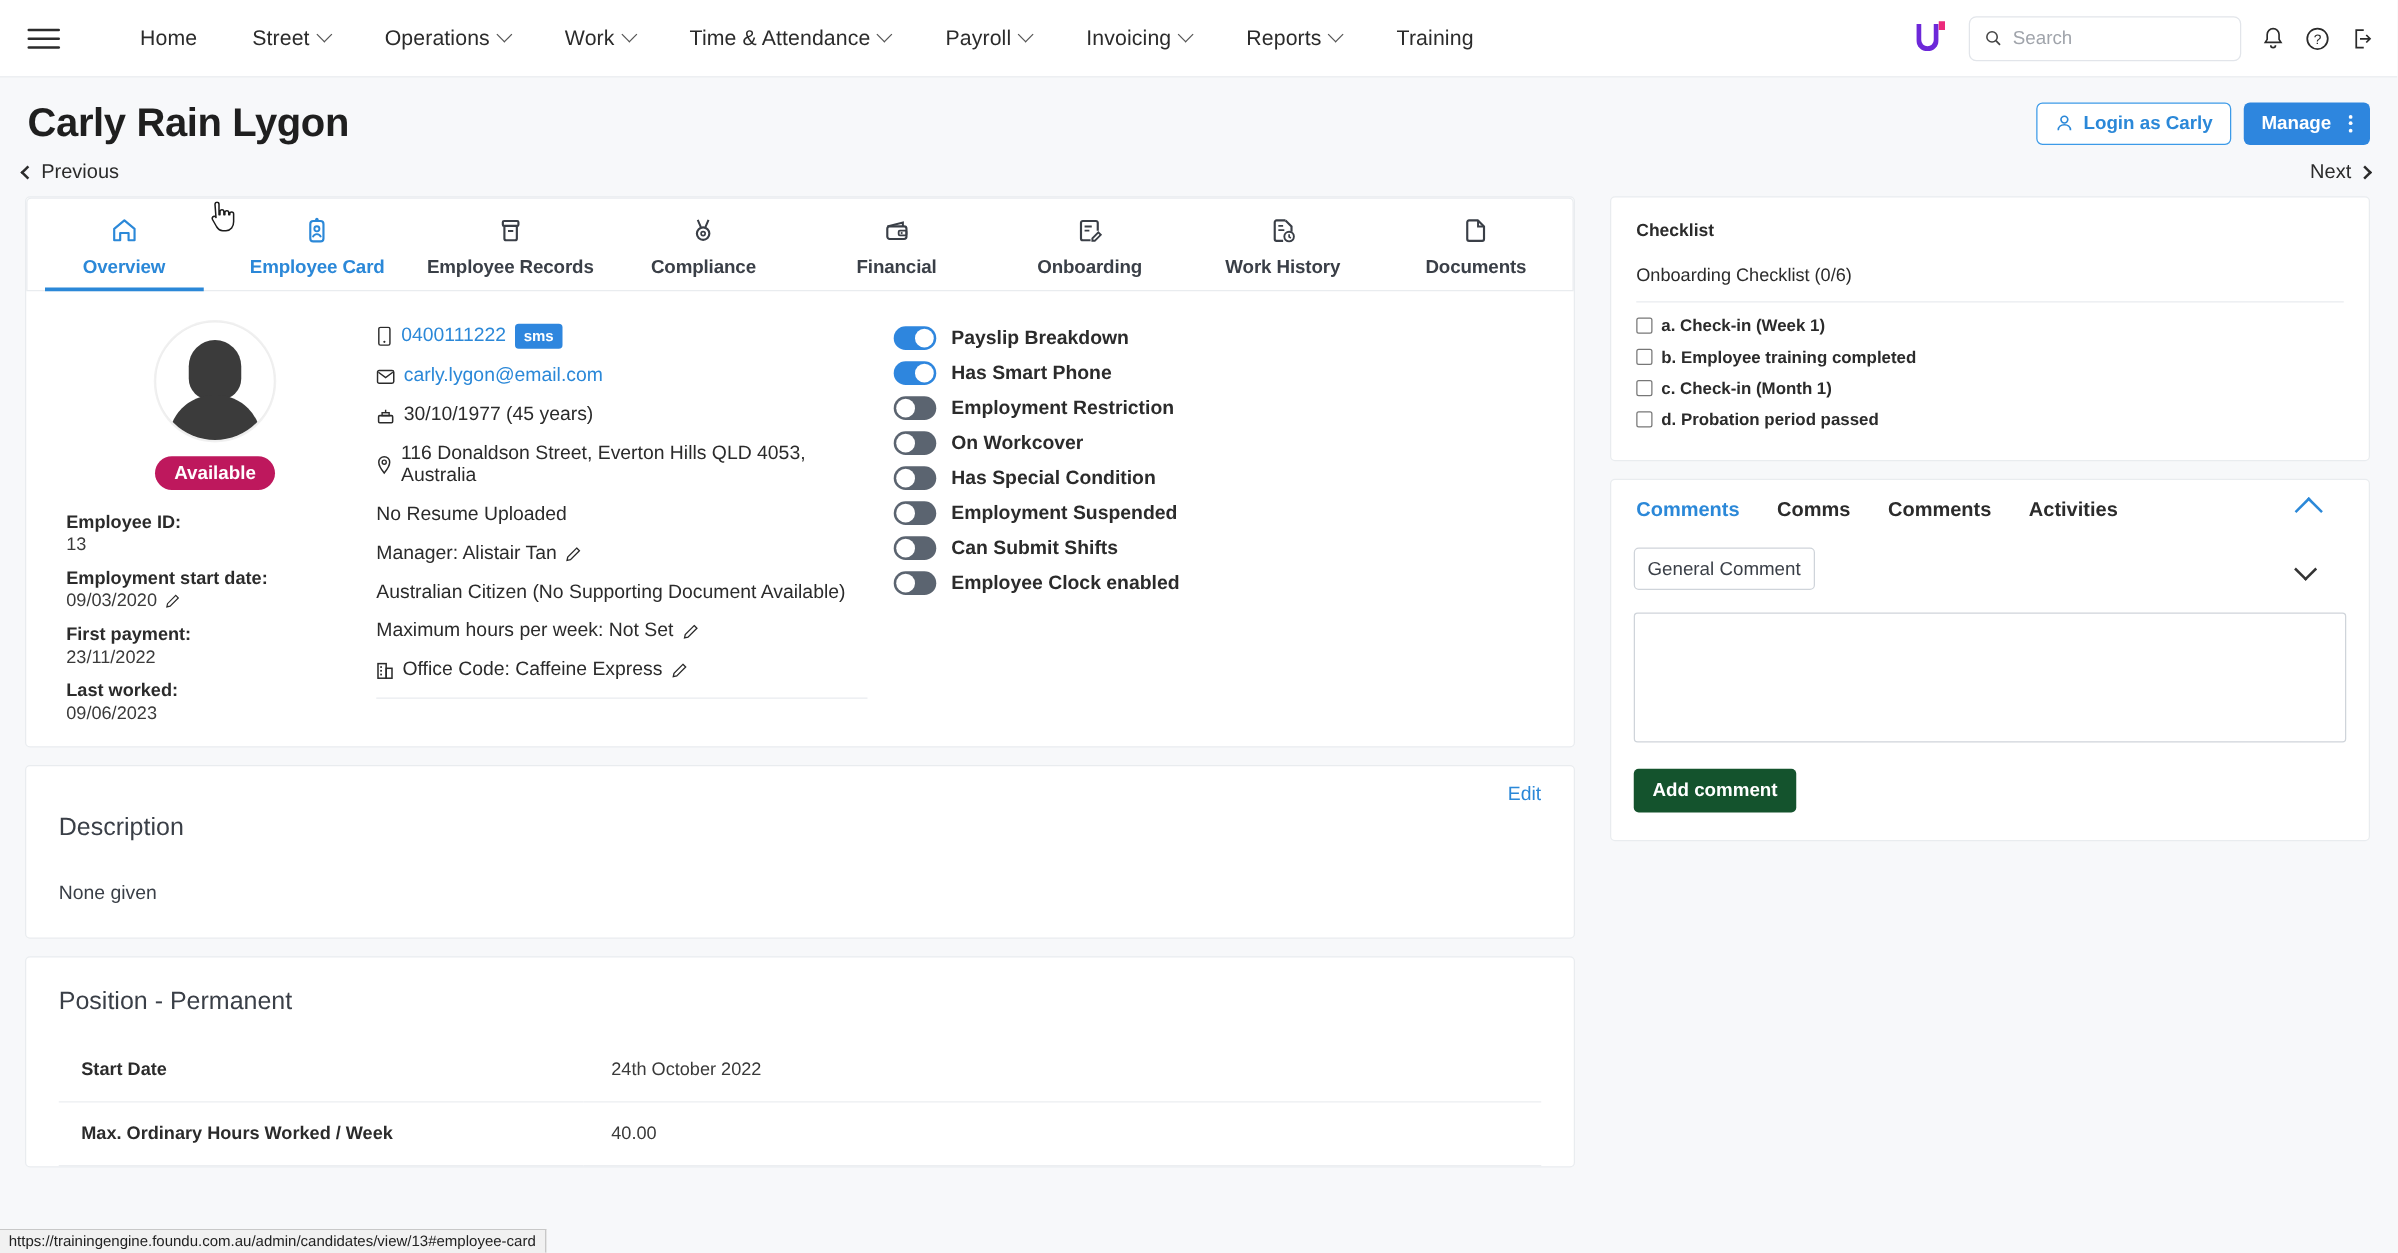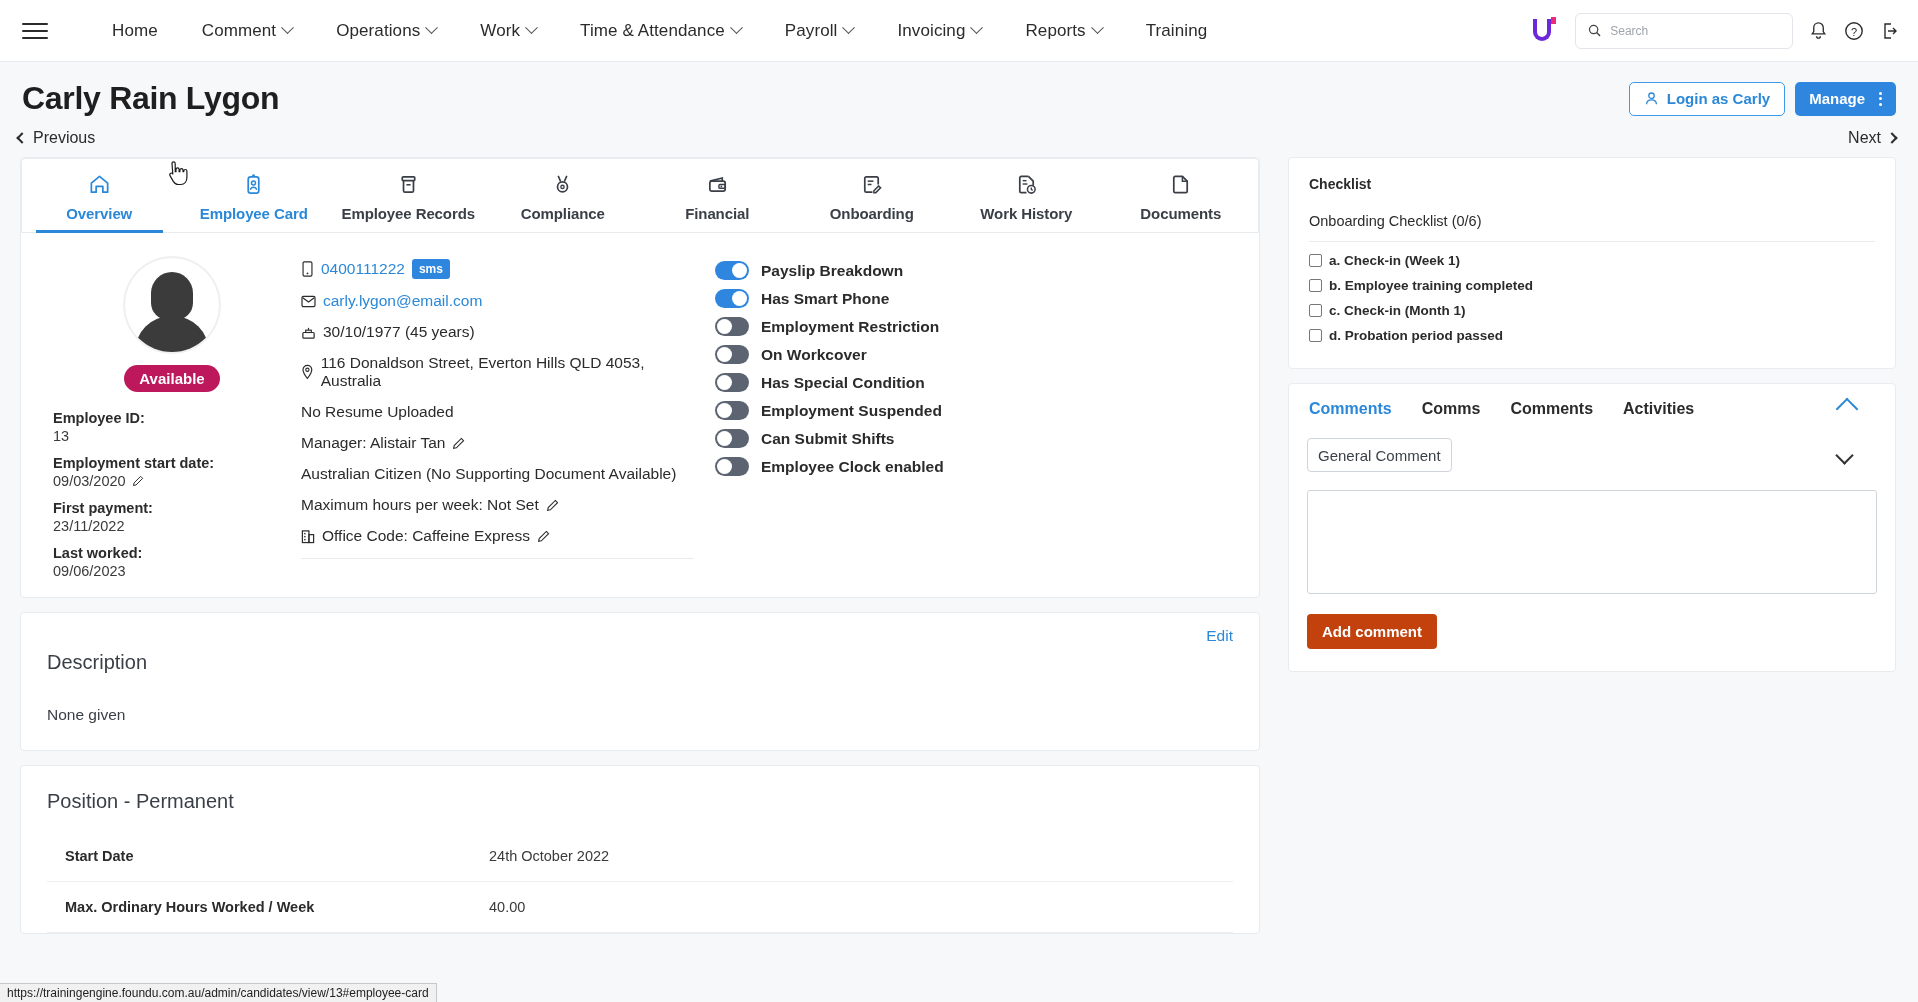--- a/index.html
+++ b/index.html
@@ -33,21 +33,21 @@
     position:absolute; left:4px; top:4px; width:18px; height:22px;
     border:4px solid #6d28d9; border-top: none;
     border-radius: 0 0 9px 9px;
   }
   .logo .dot { position:absolute; right:3px; top:2px; width:5px; height:7px; background:#ec2a7b; }
   .searchbox {
     display: flex; align-items: center; gap: 9px;
     width: 218px; height: 36px; border: 1px solid #e2e5ea; border-radius: 6px;
     padding: 0 12px; background: #fff;
   }
-  .searchbox input { border: none; outline: none; font-size: 12px; color: #555; width: 100%; font-family: inherit; }
+  .searchbox input { border: none; outline: none; font-size: 15px; color: #555; width: 100%; font-family: inherit; }
   .searchbox input::placeholder { color: #a0a4ab; }
   .icon-btn { cursor: pointer; display:flex; align-items:center; }
 
   
   .titlebar { display: flex; align-items: center; padding: 18px 22px 0 22px; }
   .page-title { font-size: 32px; font-weight: bold; color: #1f1f1f; letter-spacing: -.3px; }
   .title-actions { margin-left: auto; display: flex; align-items: center; gap: 10px; }
   .btn-outline {
     display:flex; align-items:center; gap:8px;
     height: 34px; padding: 0 14px; border: 1px solid #3c9ae8; border-radius: 5px;
@@ -154,21 +154,21 @@
   .collapse-up { margin-left: auto; width: 16px; height: 16px; border-left: 2.5px solid #2b88d8; border-top: 2.5px solid #2b88d8; transform: rotate(45deg); margin-right: 22px; cursor: pointer; }
   .crow2 { display: flex; align-items: center; gap: 14px; margin-top: 20px; }
   .sel {
     flex: 1; height: 34px; border: 1px solid #cfd4da; border-radius: 4px;
     background: #fff; font-size: 15px; color: #3a3f47; padding: 0 10px;
     font-family: inherit; appearance: none;
   }
   .sel-wrap { position: relative; flex: 1; }
   .chev-dn { width: 13px; height: 13px; border-right: 2.5px solid #333; border-bottom: 2.5px solid #333; transform: rotate(45deg); margin-right: 26px; cursor: pointer; }
   .ta { width: 100%; height: 104px; border: 1px solid #cfd4da; border-radius: 3px; margin-top: 18px; resize: none; font-family: inherit; font-size: 15px; padding: 8px; outline:none; }
-  .btn-add { margin-top: 16px; background: #c2410c; color: #fff; border: none; border-radius: 4px; padding: 9px 15px; font-size: 15px; font-weight: bold; font-family: inherit; cursor: pointer; }
+  .btn-add { margin-top: 16px; background: #14532d; color: #fff; border: none; border-radius: 4px; padding: 9px 15px; font-size: 15px; font-weight: bold; font-family: inherit; cursor: pointer; }
 
   
   .statusbar {
     position: fixed; left: 0; bottom: 0; height: 19px;
     background: #f1f1f1; border: 1px solid #c8c8c8; border-left:none; border-bottom:none;
     font-size: 12px; color: #222; padding: 2px 7px 0 7px; white-space: nowrap;
     font-family: "Liberation Sans", sans-serif;
   }
 
   
@@ -181,21 +181,21 @@
   <div class="hamburger">
     <span></span>
       <span></span>
       <span></span>
   </div>
   <div class="navlinks">
     <div class="navlink">
         <span>Home</span>
       </div>
     <div class="navlink">
-        <span>Comment</span>
+        <span>Street</span>
         <span class="caret"></span>
       </div>
     <div class="navlink">
         <span>Operations</span>
         <span class="caret"></span>
       </div>
     <div class="navlink">
         <span>Work</span>
         <span class="caret"></span>
       </div>

